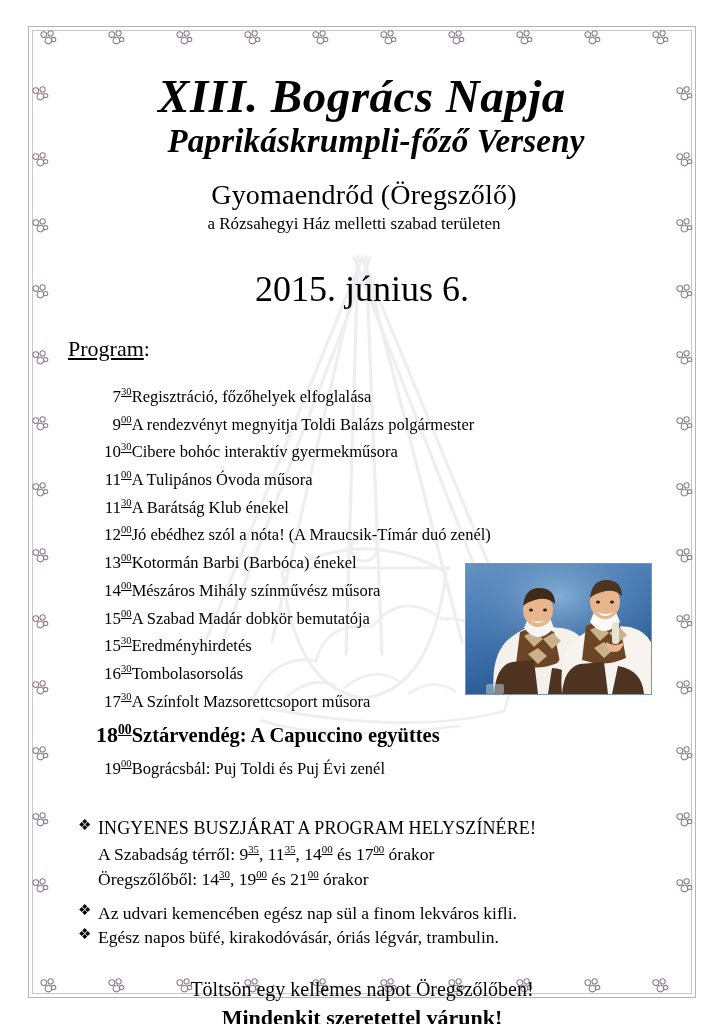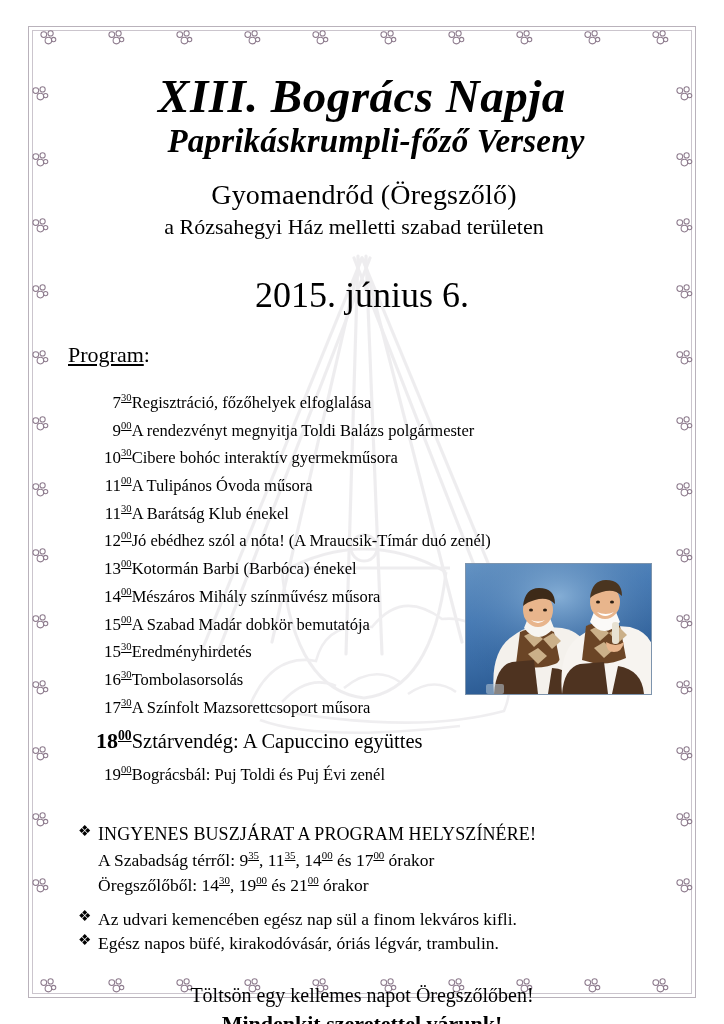--- a/index.html
+++ b/index.html
@@ -88,21 +88,21 @@
     padding-left: 28px;
   }
   .place {
     font-family: "Liberation Serif", serif;
     font-size: 28px;
     margin: 18px 0 0 4px;
     letter-spacing: 0.2px;
   }
   .place-sub {
     font-family: "Liberation Serif", serif;
-    font-size: 22px;
+    font-size: 17px;
     margin: 3px 16px 0 0;
   }
   .date {
     font-family: "Liberation Serif", serif;
     font-size: 36px;
     text-align: center;
     margin: 34px 0 0 0;
   }
 
   .program-label {
@@ -142,21 +142,21 @@
     line-height: 1.62;
     white-space: nowrap;
   }
   tr.star td.time {
     font-size: 22px;
     font-weight: bold;
     line-height: 1.78;
   }
   tr.star td.desc {
     font-size: 20.5px;
-    font-weight: normal;
+    font-weight: bold;
     line-height: 1.78;
   }
 
   .photo {
     position: absolute;
     left: 465px;
     top: 563px;
     width: 185px;
     height: 130px;
     border: 1px solid #7d94ad;

